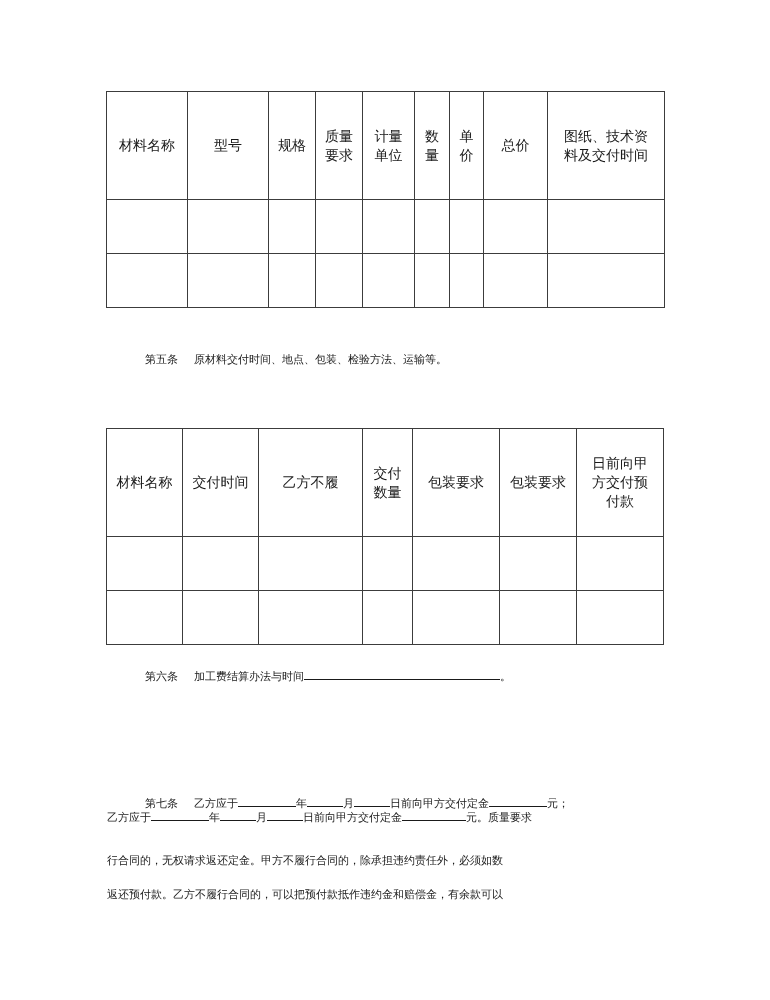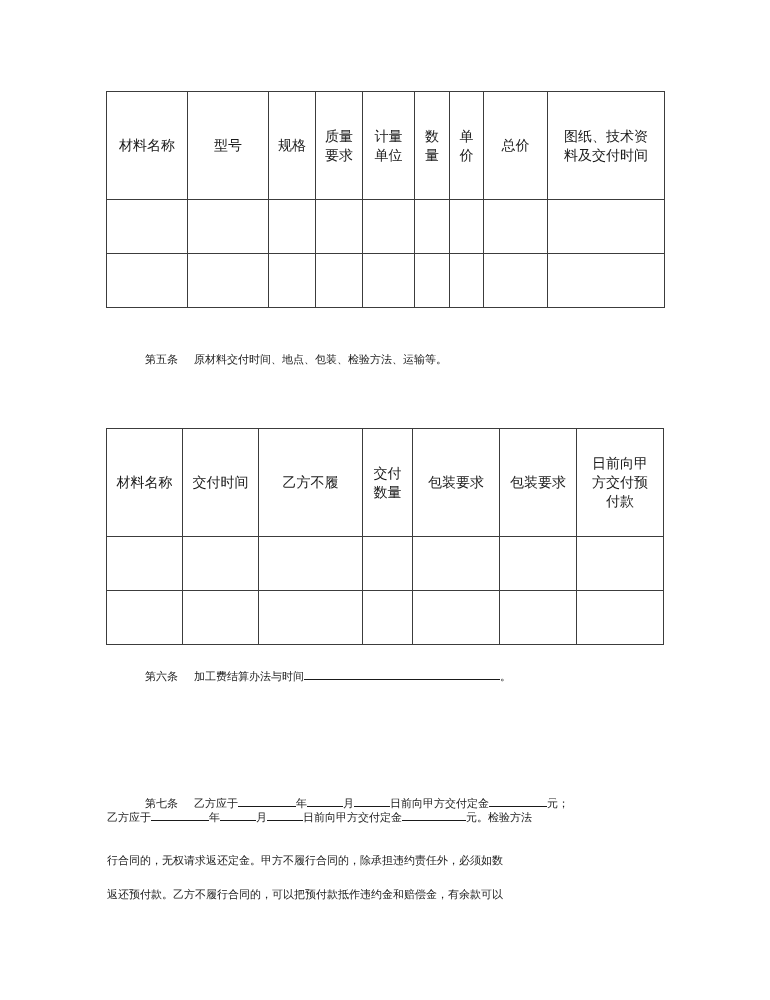--- a/index.html
+++ b/index.html
@@ -141,17 +141,17 @@
 
 <div class="para indent" style="top:664px">
   <span>第六条</span><span class="gap"></span><span>加工费结算办法与时间</span><span class="blank" style="width:196px"></span><span>。</span>
 </div>
 
 <div class="para indent" style="top:791px">
   <span>第七条</span><span class="gap"></span><span>乙方应于</span><span class="blank" style="width:58px"></span><span>年</span><span class="blank" style="width:36px"></span><span>月</span><span class="blank" style="width:36px"></span><span>日前向甲方交付定金</span><span class="blank" style="width:58px"></span><span>元；</span>
 </div>
 
 <div class="para" style="top:805px">
-  <span>乙方应于</span><span class="blank" style="width:58px"></span><span>年</span><span class="blank" style="width:36px"></span><span>月</span><span class="blank" style="width:36px"></span><span>日前向甲方交付定金</span><span class="blank" style="width:64px"></span><span>元。检验方法</span>
+  <span>乙方应于</span><span class="blank" style="width:58px"></span><span>年</span><span class="blank" style="width:36px"></span><span>月</span><span class="blank" style="width:36px"></span><span>日前向甲方交付定金</span><span class="blank" style="width:64px"></span><span>元。质量要求</span>
 </div>
 
 <div class="para" style="top:851px">行合同的，无权请求返还定金。甲方不履行合同的，除承担违约责任外，必须如数</div>
 <div class="para" style="top:885px">返还预付款。乙方不履行合同的，可以把预付款抵作违约金和赔偿金，有余款可以</div>
 
 </body></html>

